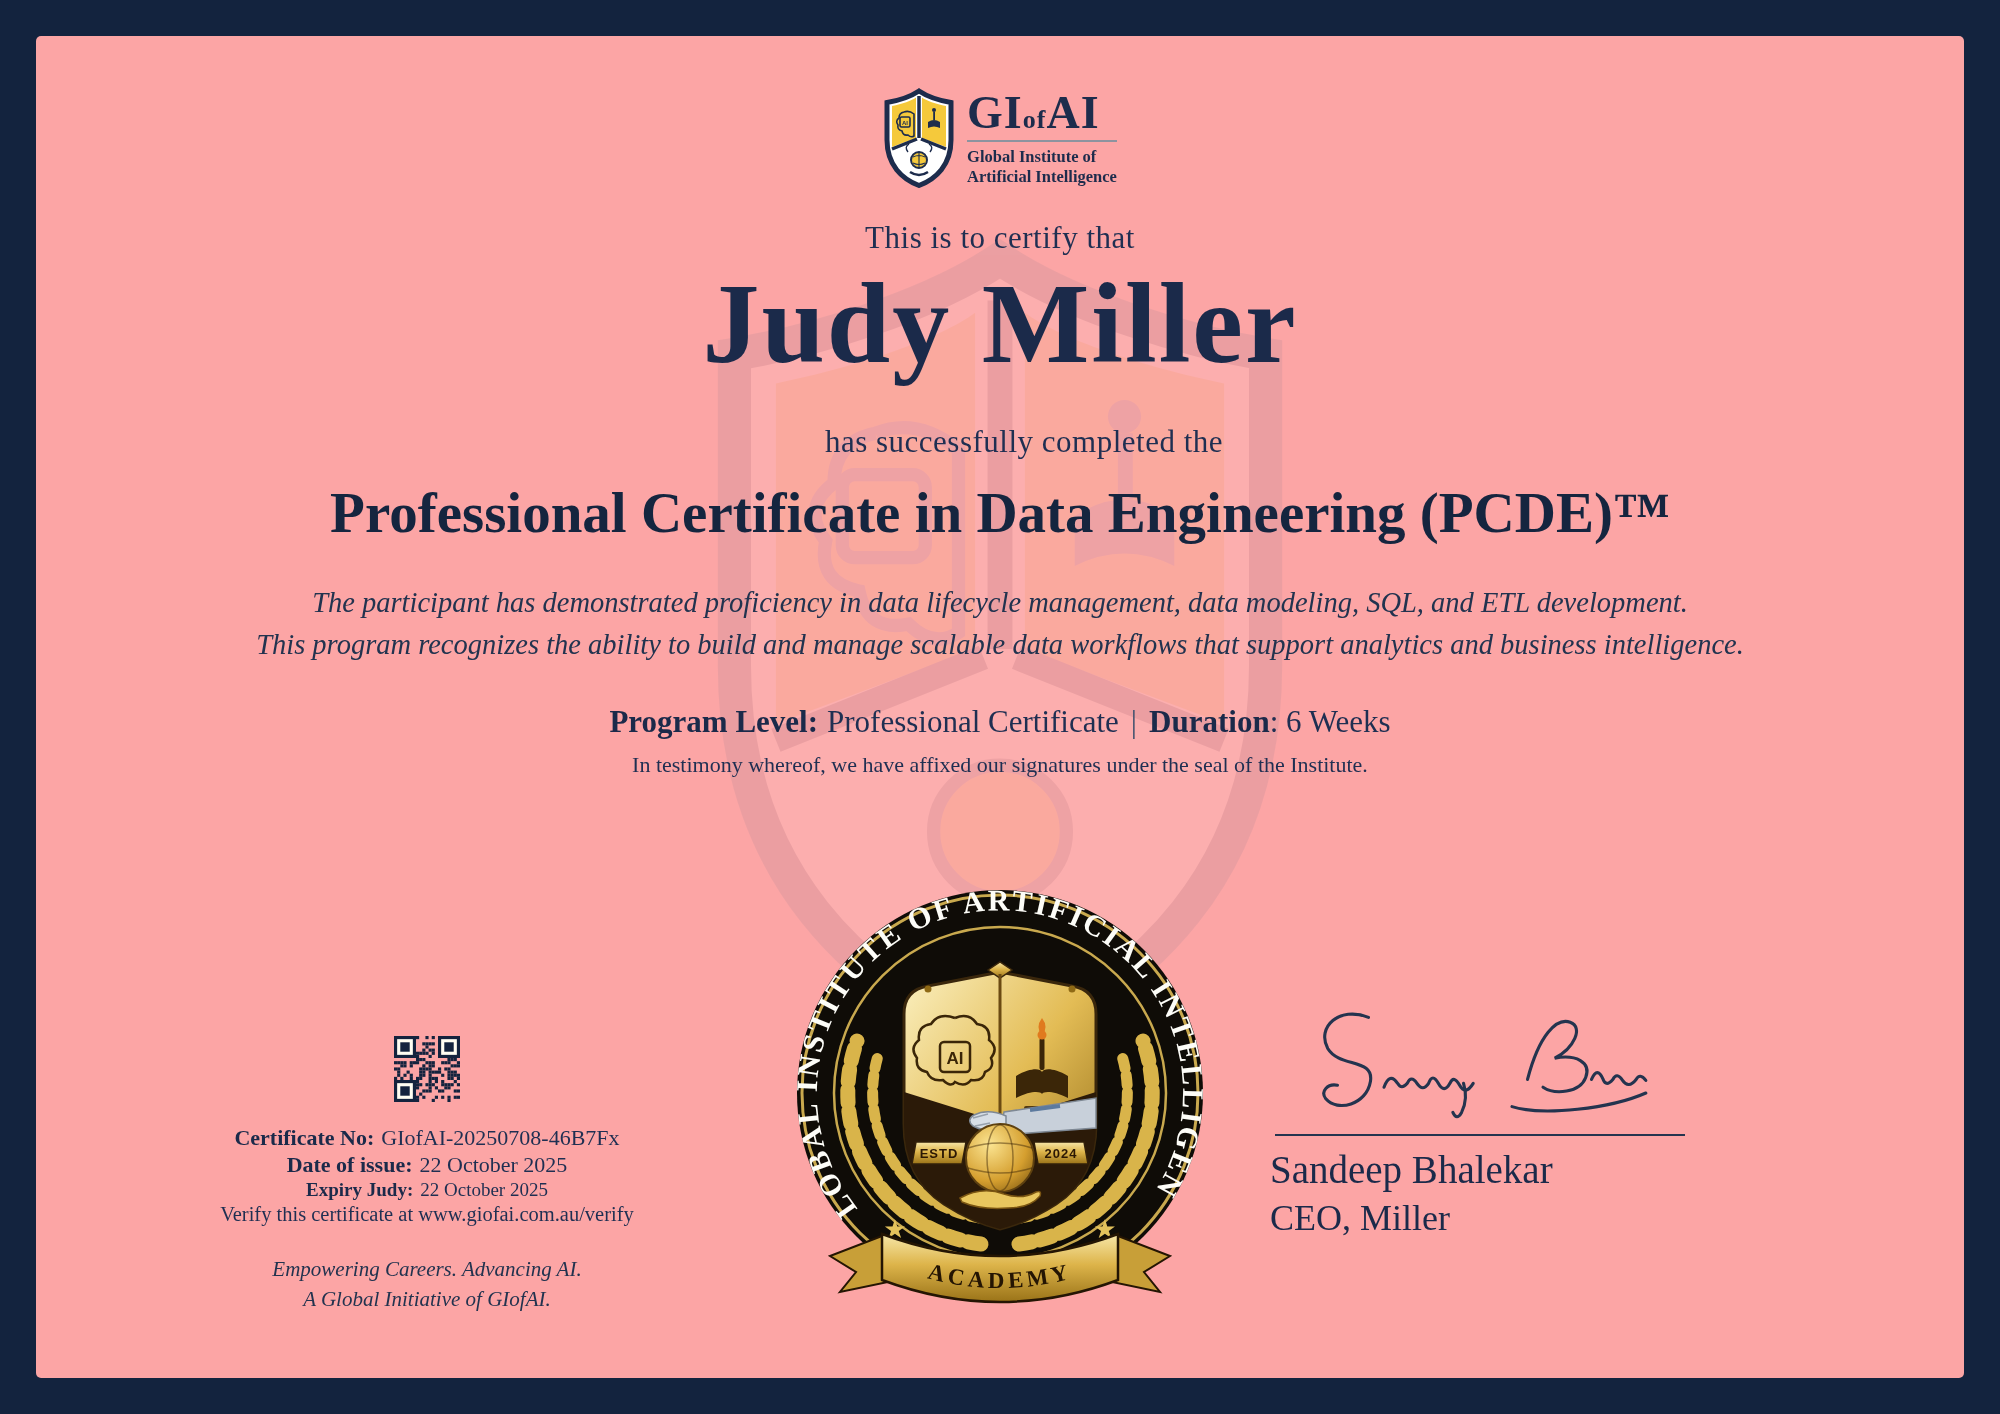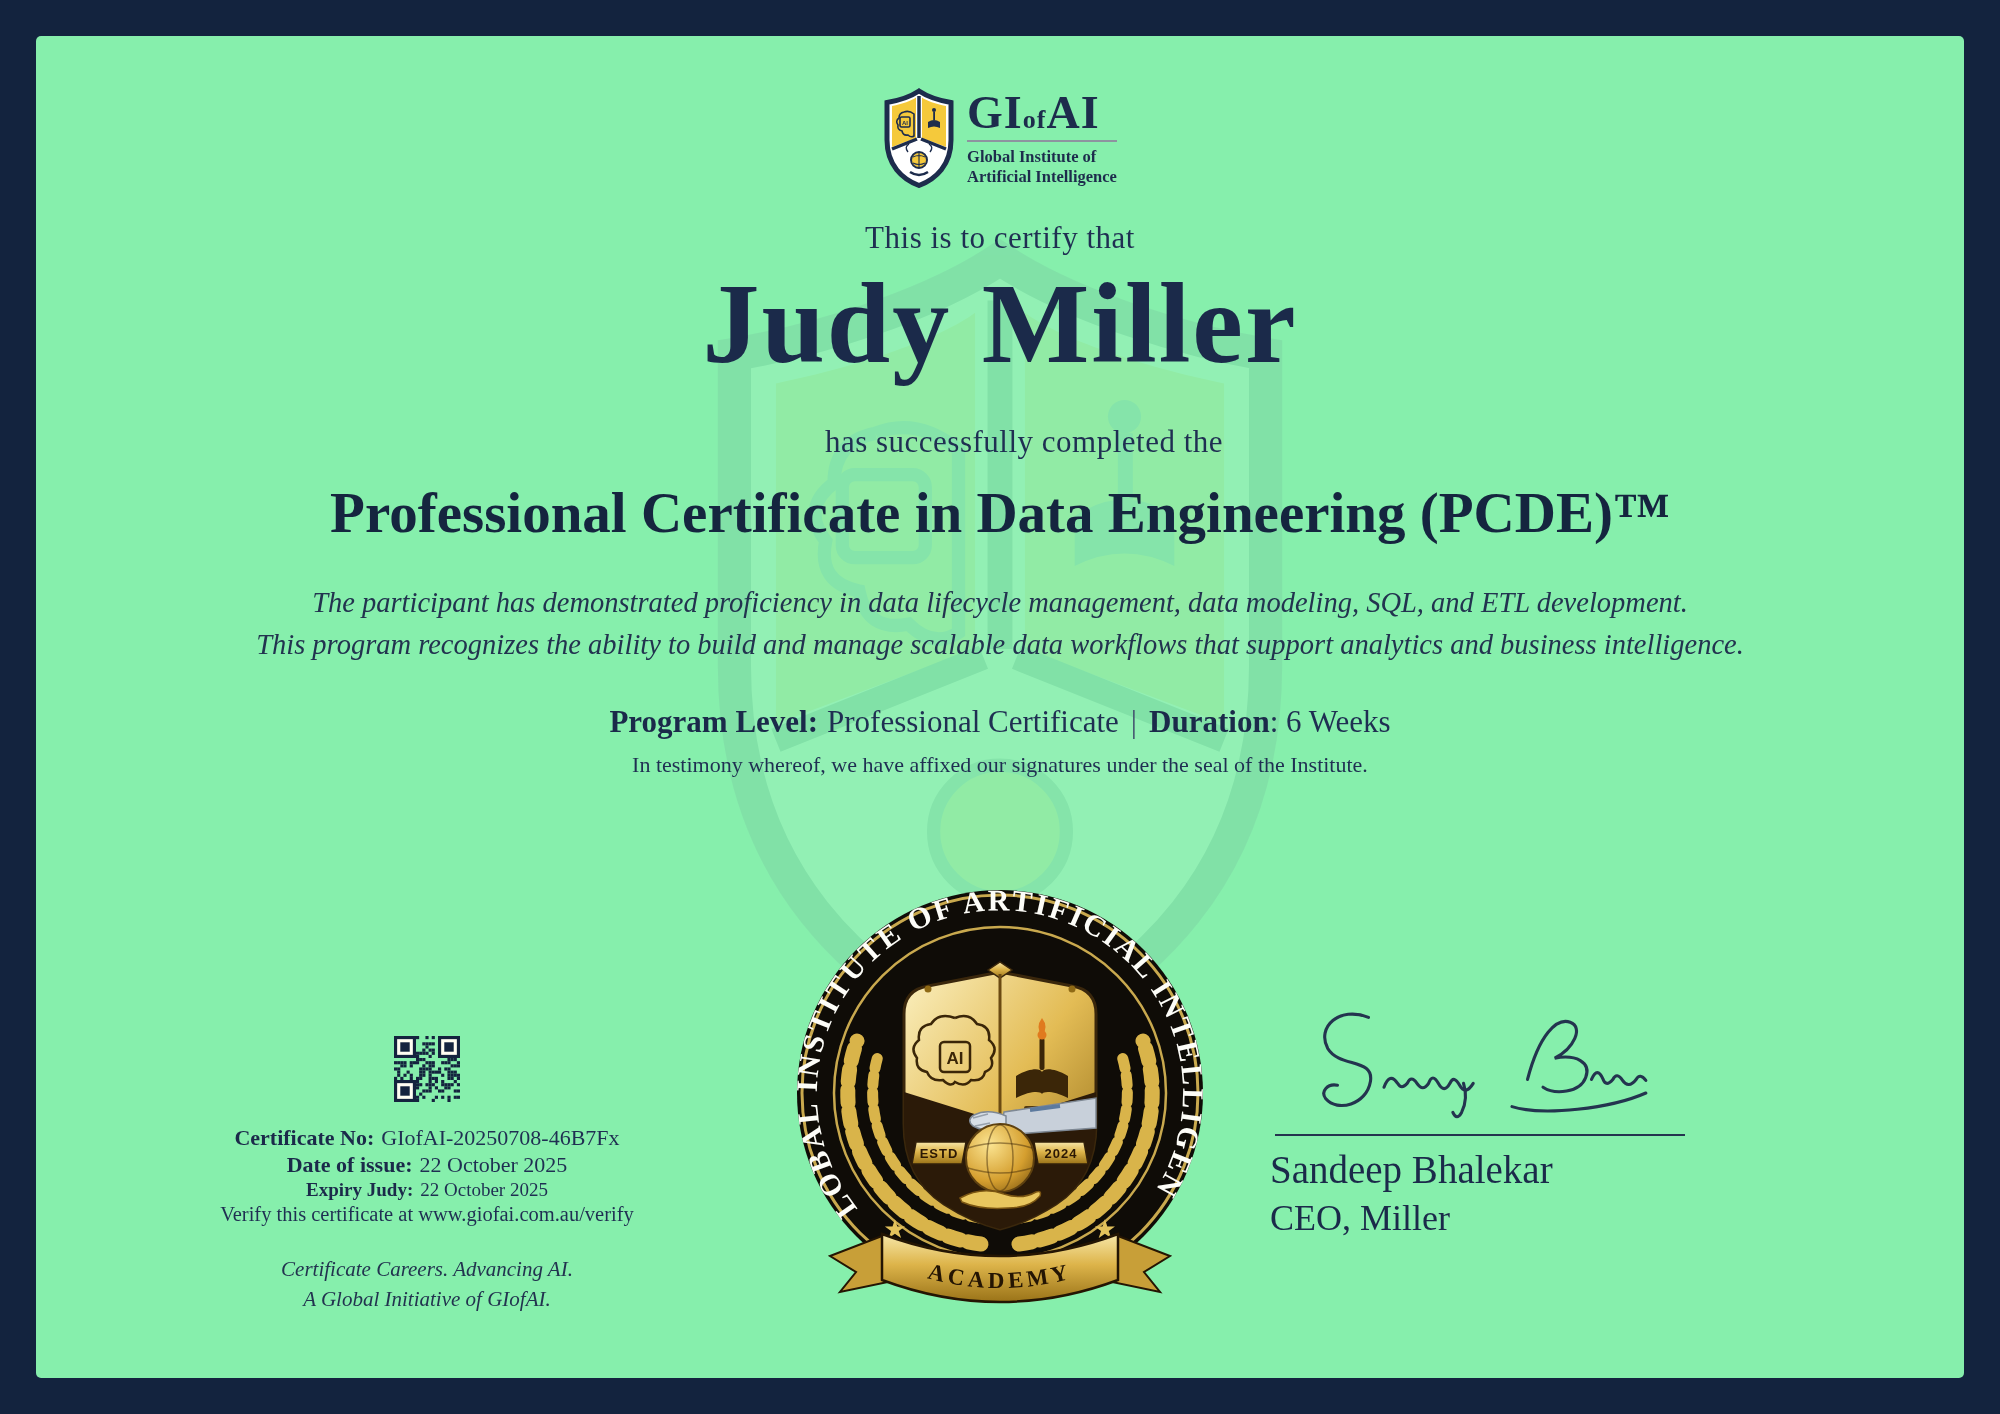--- a/index.html
+++ b/index.html
@@ -1,18 +1,18 @@
 <!DOCTYPE html>
 <html><head>
 <meta charset="utf-8">
 <style>
   html,body{margin:0;padding:0;background:#444;}
   .cert{position:relative;width:2000px;height:1414px;background:#13233E;overflow:hidden;
         font-family:"Liberation Serif","DejaVu Serif",serif;}
-  .paper{position:absolute;left:36px;top:36px;right:36px;bottom:36px;background:#86efac;
+  .paper{position:absolute;left:36px;top:36px;right:36px;bottom:36px;background:#fca5a5;
          border-radius:5px;overflow:hidden;}
   .centered{position:absolute;left:0;right:0;text-align:center;}
 
   
   .watermark{position:absolute;left:50%;top:198px;transform:translateX(-50%);
              width:620px;height:830px;opacity:0.10;}
 
   
   .brand{position:absolute;left:0;right:0;top:52px;display:flex;justify-content:center;
          align-items:center;gap:12px;}
@@ -255,21 +255,21 @@
             <rect x="0" y="43.4" width="21.7" height="21.7" fill="#14233E"></rect>
             <rect x="3.1" y="46.5" width="15.5" height="15.5" fill="#FFFDF2"></rect>
             <rect x="6.2" y="49.6" width="9.3" height="9.3" fill="#14233E"></rect>
           </g>
         </svg>
       <div class="d-line"><span class="lbl">Certificate No:</span><span>GIofAI-20250708-46B7Fx</span></div>
       <div class="d-line"><span class="lbl">Date of issue:</span><span>22 October 2025</span></div>
       <div class="d-line small"><span class="lbl">Expiry Judy:</span><span>22 October 2025</span></div>
       <div class="d-line verify">Verify this certificate at www.giofai.com.au/verify</div>
       <div class="taglines">
-        <div>Certificate Careers. Advancing AI.</div>
+        <div>Empowering Careers. Advancing AI.</div>
         <div>A Global Initiative of GIofAI.</div>
       </div>
     </div>
 
     <div class="seal">
       <svg viewBox="0 0 420 455">
         <defs>
           <linearGradient id="gAu" x1="0" y1="0" x2="0" y2="1">
             <stop offset="0" stop-color="#F7E7A8"></stop>
               <stop offset=".45" stop-color="#DDB44A"></stop>

